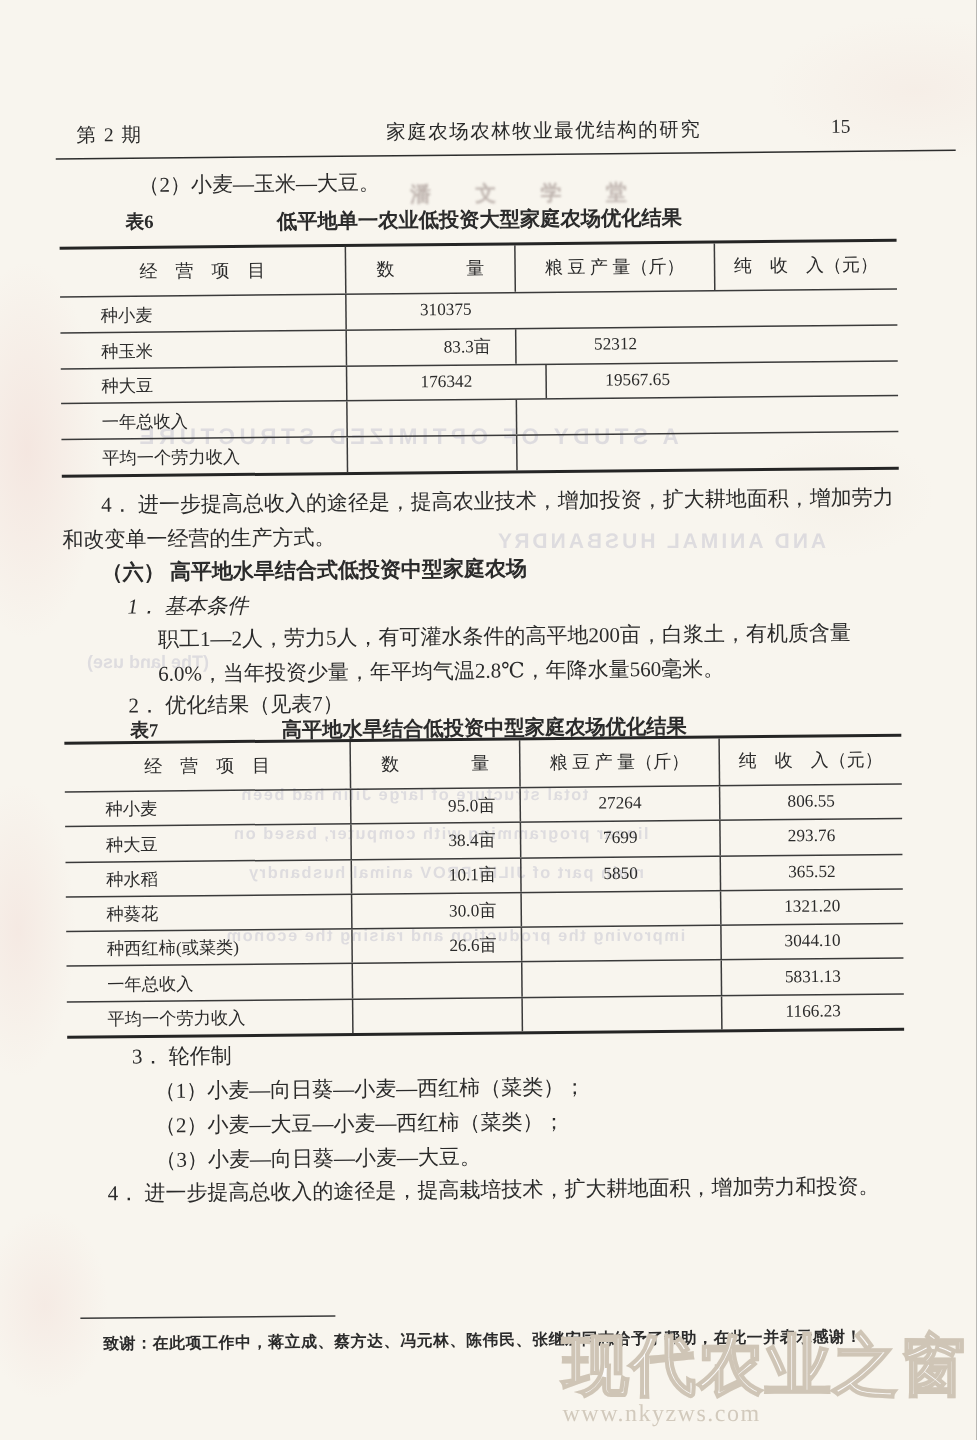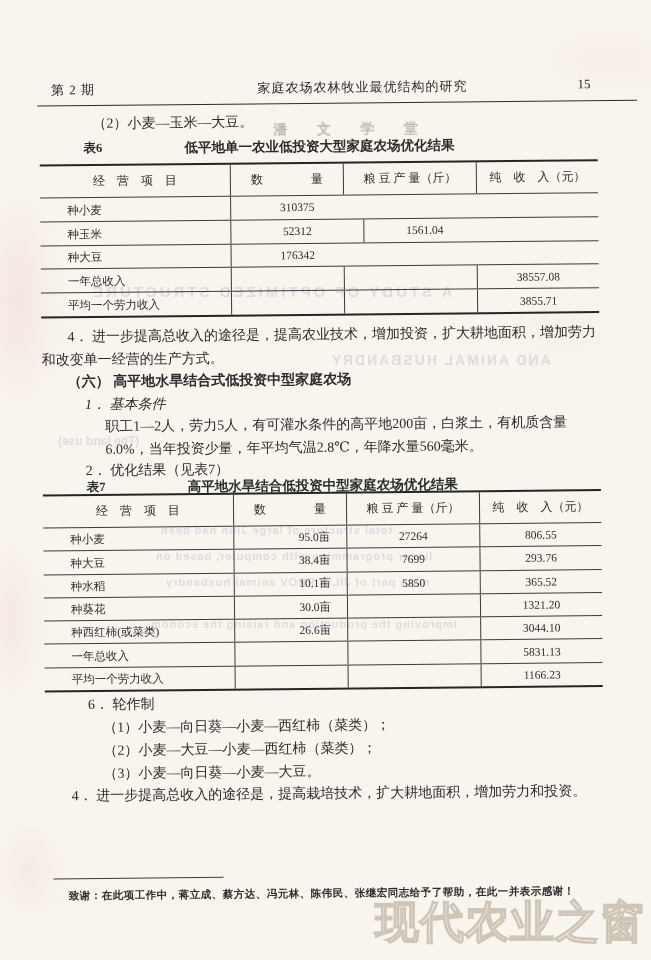--- a/index.html
+++ b/index.html
@@ -13,21 +13,21 @@
       radial-gradient(ellipse 90px 60px at 560px 330px, rgba(225,210,195,.12), transparent 70%),
       #f8f5ee;
     font-family:"Liberation Serif","DejaVu Serif",serif;
     color:#2b2b2b;
   }
   .content { position:absolute; inset:0; transform:rotate(-0.55deg); transform-origin:300px 400px; }
 
   .pg-header { position:absolute; top:79px; left:54px; right:34px; display:flex; font-size:13px; letter-spacing:1px; }
   .pg-header .issue { width:120px; }
   .pg-header .rtitle { flex:1; text-align:center; }
-  .pg-header .pno { width:60px; text-align:center; letter-spacing:0; }
+  .pg-header .pno { width:60px; text-align:left; letter-spacing:0; }
   .header-rule { position:absolute; top:103px; left:40px; width:600px; border-top:1.7px solid #2d2d2d; }
 
   .tline { position:absolute; font-size:14px; white-space:nowrap; }
   .bold { font-weight:bold; }
 
   .stamp { position:absolute; top:121px; left:276px; font-size:14px; letter-spacing:13px;
            color:rgba(145,130,125,.55); filter:blur(.6px); font-weight:bold; white-space:nowrap; }
 
   .tcap { position:absolute; left:42px; width:560px; text-align:center; font-weight:bold; font-size:13.5px; }
   .tcap .tlabel { position:absolute; left:44px; top:0; font-weight:bold; font-size:12.5px; }
@@ -93,38 +93,37 @@
         <div class="cell c2">数　　　　量</div>
         <div class="cell c3">粮 豆 产 量（斤）</div>
         <div class="cell c4">纯　收　入（元）</div>
       </div>
       <div class="trow">
         <div class="cell c1">种小麦</div>
         <div class="cell c3">310375</div>
       </div>
       <div class="trow">
         <div class="cell c1">种玉米</div>
+        <div class="cell c2">83.3亩</div>
         <div class="cell c3">52312</div>
-        <div class="cell c4">1561.04</div>
       </div>
       <div class="trow">
         <div class="cell c1">种大豆</div>
         <div class="cell c3">176342</div>
+        <div class="cell c4">19567.65</div>
       </div>
       <div class="trow">
         <div class="cell c1">一年总收入</div>
         <div class="cell c2"></div>
         <div class="cell c3"></div>
-        <div class="cell c4">38557.08</div>
       </div>
       <div class="trow">
         <div class="cell c1">平均一个劳力收入</div>
         <div class="cell c2"></div>
         <div class="cell c3"></div>
-        <div class="cell c4">3855.71</div>
       </div>
     </div>
 
     <div class="tline" style="top:326px; left:68px;">4． 进一步提高总收入的途径是，提高农业技术，增加投资，扩大耕地面积，增加劳力</div>
     <div class="tline" style="top:349px; left:42px;">和改变单一经营的生产方式。</div>
     <div class="tline bold" style="top:371px; left:68px;">（六）  高平地水旱结合式低投资中型家庭农场</div>
     <div class="tline" style="top:394px; left:85px;font-style:italic;">1． 基本条件</div>
     <div class="tline" style="top:416px; left:105px;">职工1—2人，劳力5人，有可灌水条件的高平地200亩，白浆土，有机质含量</div>
     <div class="tline" style="top:439px; left:105px;">6.0%，当年投资少量，年平均气温2.8℃，年降水量560毫米。</div>
     <div class="tline" style="top:460px; left:85px;">2． 优化结果（见表7）</div>
@@ -178,28 +177,29 @@
         <div class="cell c4">5831.13</div>
       </div>
       <div class="trow">
         <div class="cell c1">平均一个劳力收入</div>
         <div class="cell c2"></div>
         <div class="cell c3"></div>
         <div class="cell c4">1166.23</div>
       </div>
     </div>
 
-    <div class="tline" style="top:694px; left:85px;">6． 轮作制</div>
+    <div class="tline" style="top:694px; left:85px;">3． 轮作制</div>
     <div class="tline" style="top:717px; left:100px;">（1）小麦—向日葵—小麦—西红柿（菜类）；</div>
     <div class="tline" style="top:740px; left:100px;">（2）小麦—大豆—小麦—西红柿（菜类）；</div>
     <div class="tline" style="top:763px; left:100px;">（3）小麦—向日葵—小麦—大豆。</div>
     <div class="tline" style="top:785px; left:68px;">4． 进一步提高总收入的途径是，提高栽培技术，扩大耕地面积，增加劳力和投资。</div>
 
     <div class="ack-rule"></div>
     <div class="ack">致谢：在此项工作中，蒋立成、蔡方达、冯元林、陈伟民、张继宏同志给予了帮助，在此一并表示感谢！</div>
 
   </div>
 
   <div class="wm">
     <div class="wm-title">现代农业之窗</div>
+    <div class="wm-url">www.nkyzws.com</div>
   </div>
 
 </div>
 
 </body></html>

